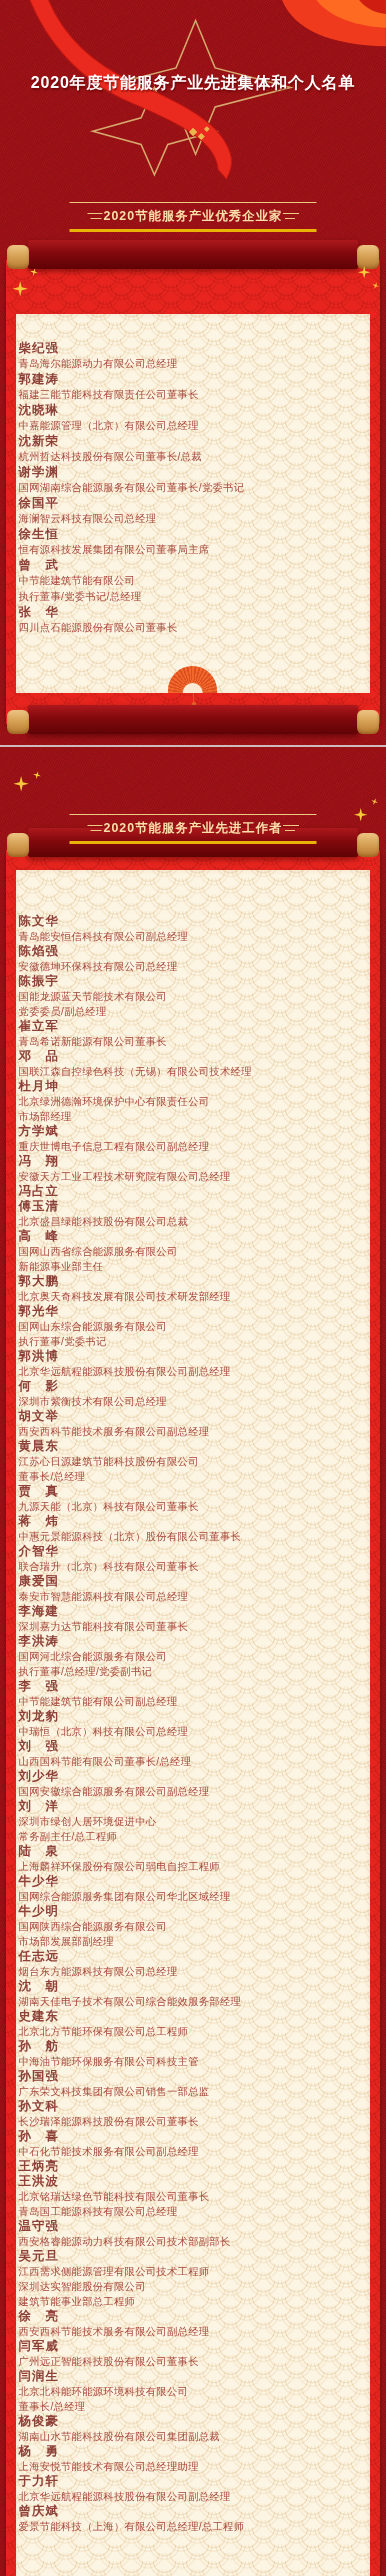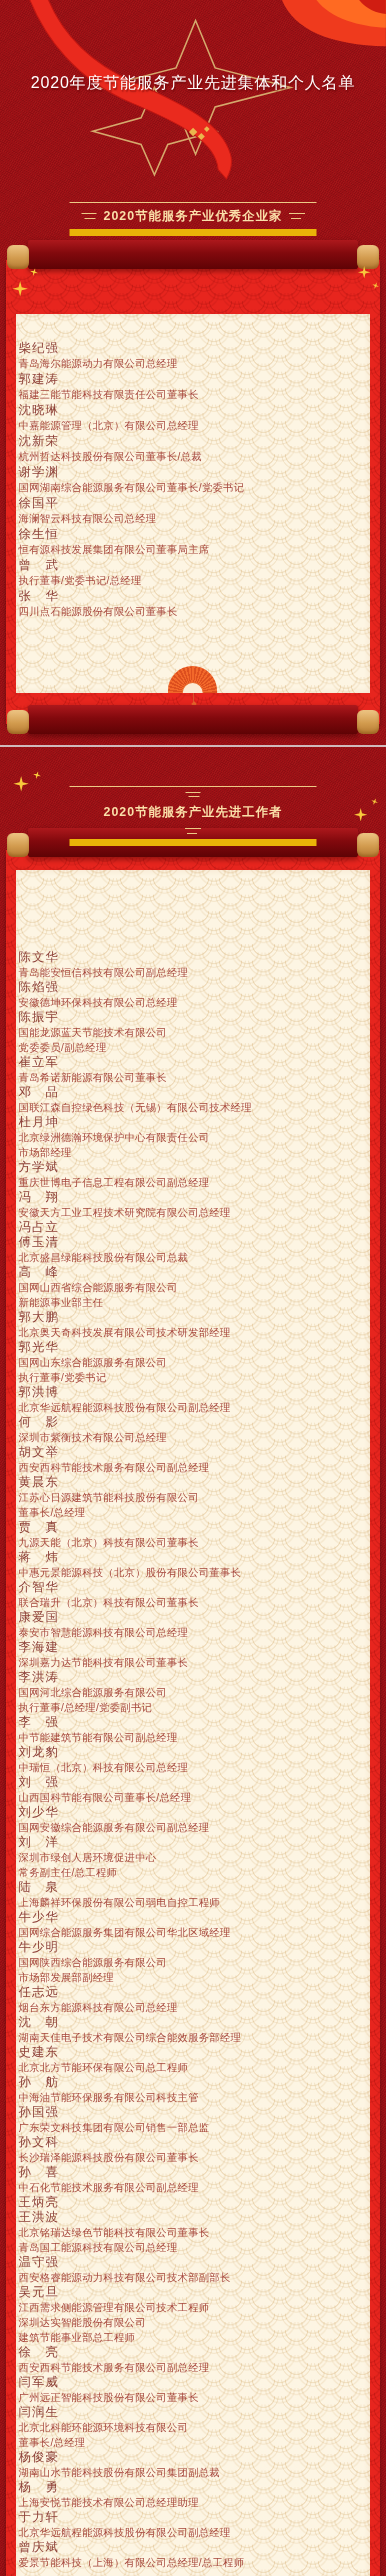--- a/index.html
+++ b/index.html
@@ -9,28 +9,28 @@
     background-color:#9d1015;
     background-image:
       repeating-linear-gradient(27deg, rgba(0,0,0,.10) 0 0.5px, transparent 0.5px 1.5px),
       repeating-linear-gradient(117deg, rgba(255,140,100,.05) 0 0.5px, transparent 0.5px 2.1px);
   }
   
   .deco-svg{position:absolute;left:0;top:0;width:386px;height:216px;z-index:1;}
   
   .main-title{
     position:absolute;top:73px;left:0;width:100%;text-align:center;z-index:6;
-    font-size:16px;font-weight:normal;color:#ffffff;letter-spacing:0.8px;
+    font-size:16px;font-weight:bold;color:#ffffff;letter-spacing:0.8px;
     text-shadow:1px 1.5px 1.5px rgba(90,0,0,.55);
   }
   
   .sec-head{
     position:absolute;left:50%;transform:translateX(-50%);width:247px;z-index:5;
-    border-top:1px solid #ecca86;border-bottom:7px solid #eab308;
-    display:flex;align-items:center;justify-content:center;gap:7px;padding:4.6px 0;
+    border-top:1px solid #ecca86;border-bottom:3px solid #eab308;
+    display:flex;align-items:center;justify-content:center;gap:1px;padding:4.6px 0;
   }
   .sec-head .txt{font-size:12.4px;font-weight:bold;color:#fadfa9;letter-spacing:1px;white-space:nowrap;}
   .bars{width:15.5px;height:5.7px;position:relative;flex:0 0 auto;}
   .bars::before{content:"";position:absolute;left:0;top:0;width:15.5px;height:1px;background:#ecca86;}
   .bars::after{content:"";position:absolute;left:3.6px;bottom:0;width:10.8px;height:1px;background:#ecca86;}
   .bars.flip{transform:scaleX(-1);}
   
   .sparkle{
     position:absolute;background:#f8c93c;z-index:6;
     clip-path:polygon(50% 0,60% 40%,100% 50%,60% 60%,50% 100%,40% 60%,0 50%,40% 40%);
@@ -64,26 +64,26 @@
     box-shadow:0 2.6px 5.2px rgba(60,0,0,.45);
   }
   .roller .cap{
     position:absolute;top:4.6px;width:21.6px;height:24px;border-radius:6.2px;
     background:linear-gradient(180deg,#eec584,#d29b4e 55%,#b57a33);
     box-shadow:inset 0 -2.1px 3.1px rgba(120,70,10,.4);
   }
   .cap.left{left:7.2px}.cap.right{right:7.2px}
   
   .row{white-space:nowrap;padding-left:3.1px;display:flex;align-items:center;}
-  .name-row{height:15.5px;font-size:12.4px;font-weight:normal;color:#8e4139;letter-spacing:1px;}
+  .name-row{height:15.5px;font-size:12.4px;font-weight:bold;color:#8e4139;letter-spacing:1px;}
   .org-row{height:15.5px;font-size:10.3px;color:#a6463c;letter-spacing:0.3px;}
   .s2 .name-row{height:15px;}
   .s2 .org-row{height:15px;}
   .list1{padding-top:27px;}
-  .list2{padding-top:44px;margin-top:36px;}
+  .list2{padding-top:44px;}
   
   .fan{position:absolute;width:49px;height:27px;z-index:3;border-radius:49px 49px 0 0;overflow:hidden;}
   .fan::before{content:"";position:absolute;inset:0;
     background:repeating-conic-gradient(from 270deg at 50% 100%, #f2682a 0deg 4.5deg, #dd4f1e 4.5deg 9deg);}
   .fan::after{content:"";position:absolute;left:50%;transform:translateX(-50%);bottom:-1px;
     width:20.6px;height:11.3px;border-radius:20.6px 20.6px 0 0;background:#fcebd4;border:1px solid #e96b2d;border-bottom:none;}
   .tassel{position:absolute;width:1px;z-index:3;background:#d9542a;}
   .tassel::after{content:"";position:absolute;left:-1.5px;bottom:-4.1px;width:4.1px;height:4.1px;background:#e8632b;transform:rotate(45deg);}
   
   .seam{position:absolute;left:0;width:386px;height:1.5px;background:#d9d9d9;opacity:.85;z-index:7;}
@@ -137,36 +137,37 @@
       <div class="row org-row">中嘉能源管理（北京）有限公司总经理</div>
       <div class="row name-row">沈新荣</div>
       <div class="row org-row">杭州哲达科技股份有限公司董事长/总裁</div>
       <div class="row name-row">谢学渊</div>
       <div class="row org-row">国网湖南综合能源服务有限公司董事长/党委书记</div>
       <div class="row name-row">徐国平</div>
       <div class="row org-row">海澜智云科技有限公司总经理</div>
       <div class="row name-row">徐生恒</div>
       <div class="row org-row">恒有源科技发展集团有限公司董事局主席</div>
       <div class="row name-row">曾　武</div>
+      <div class="row org-row">中节能建筑节能有限公司</div>
       <div class="row org-row">执行董事/党委书记/总经理</div>
       <div class="row name-row">张　华</div>
       <div class="row org-row">四川点石能源股份有限公司董事长</div>
     </div>
 </div>
 <div class="fan" style="left:168px;top:666px;"></div>
 <div class="tassel" style="left:193px;top:693px;height:9.3px;"></div>
 <div class="roller" style="top:705px;">
   <div class="bar"></div>
   <div class="cap left"></div>
   <div class="cap right"></div>
 </div>
 
 <div class="seam" style="top:745px;"></div>
 
-<div class="sec-head" style="top:786px;flex-direction:column;">
+<div class="sec-head" style="top:814px;">
   <span class="bars"></span>
   <span class="txt">2020节能服务产业先进工作者</span>
   <span class="bars flip"></span>
 </div>
 <div class="sparkle" style="left:13.4px;top:776px;width:15.5px;height:15.5px;"></div>
 <div class="sparkle" style="left:33px;top:771px;width:8.2px;height:8.2px;transform:rotate(15deg);"></div>
 <div class="sparkle" style="left:354px;top:808px;width:13.4px;height:13.4px;"></div>
 <div class="sparkle" style="left:371px;top:798px;width:7.2px;height:7.2px;transform:rotate(20deg);"></div>
 
 <div class="sheet" style="top:850px;height:2040px;"></div>

